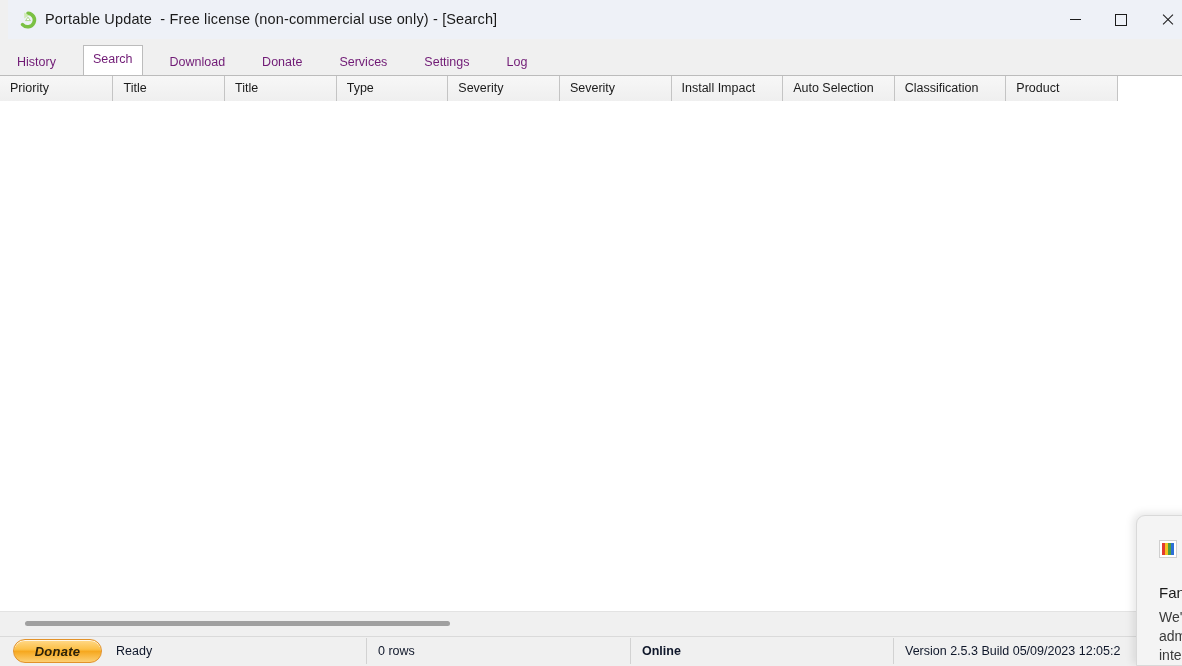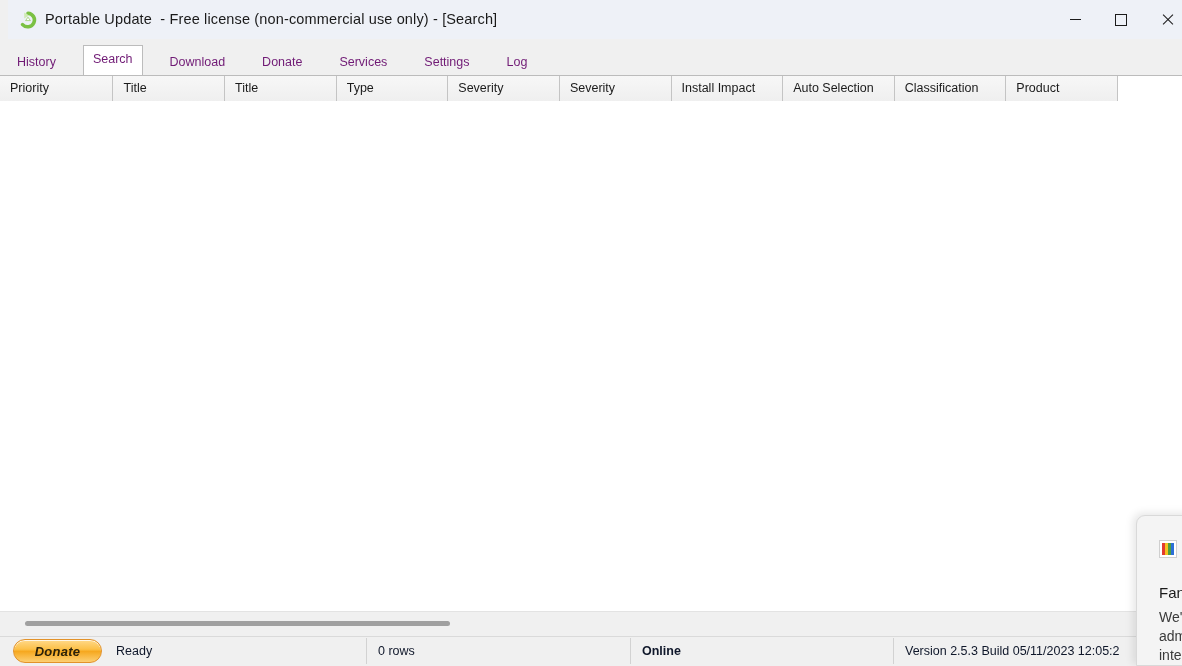--- a/index.html
+++ b/index.html
@@ -407,21 +407,21 @@
   <div class="donate donate-bottom">
     <span>Donate</span>
   </div>
 
   <div class="status-cell" style="left:104px; width:262px;">Ready</div>
   <div class="status-sep" style="left:366px;"></div>
   <div class="status-cell" style="left:366px; width:264px;">0 rows</div>
   <div class="status-sep" style="left:630px;"></div>
   <div class="status-cell" style="left:630px; width:263px;font-weight:bold;">Online</div>
   <div class="status-sep" style="left:893px;"></div>
-  <div class="status-cell" style="left:893px; width:243px;">Version 2.5.3 Build 05/11/2023 12:05:2</div>
+  <div class="status-cell" style="left:893px; width:243px;">Version 2.5.3 Build 05/09/2023 12:05:2</div>
 
   <div class="toast">
     <div class="toast-icon">
       <span class="sw"></span>
     </div>
     <div class="toast-title">Fan</div>
     <div class="toast-body">
       <div>We'</div>
       <div>adm</div>
       <div>inte</div>

